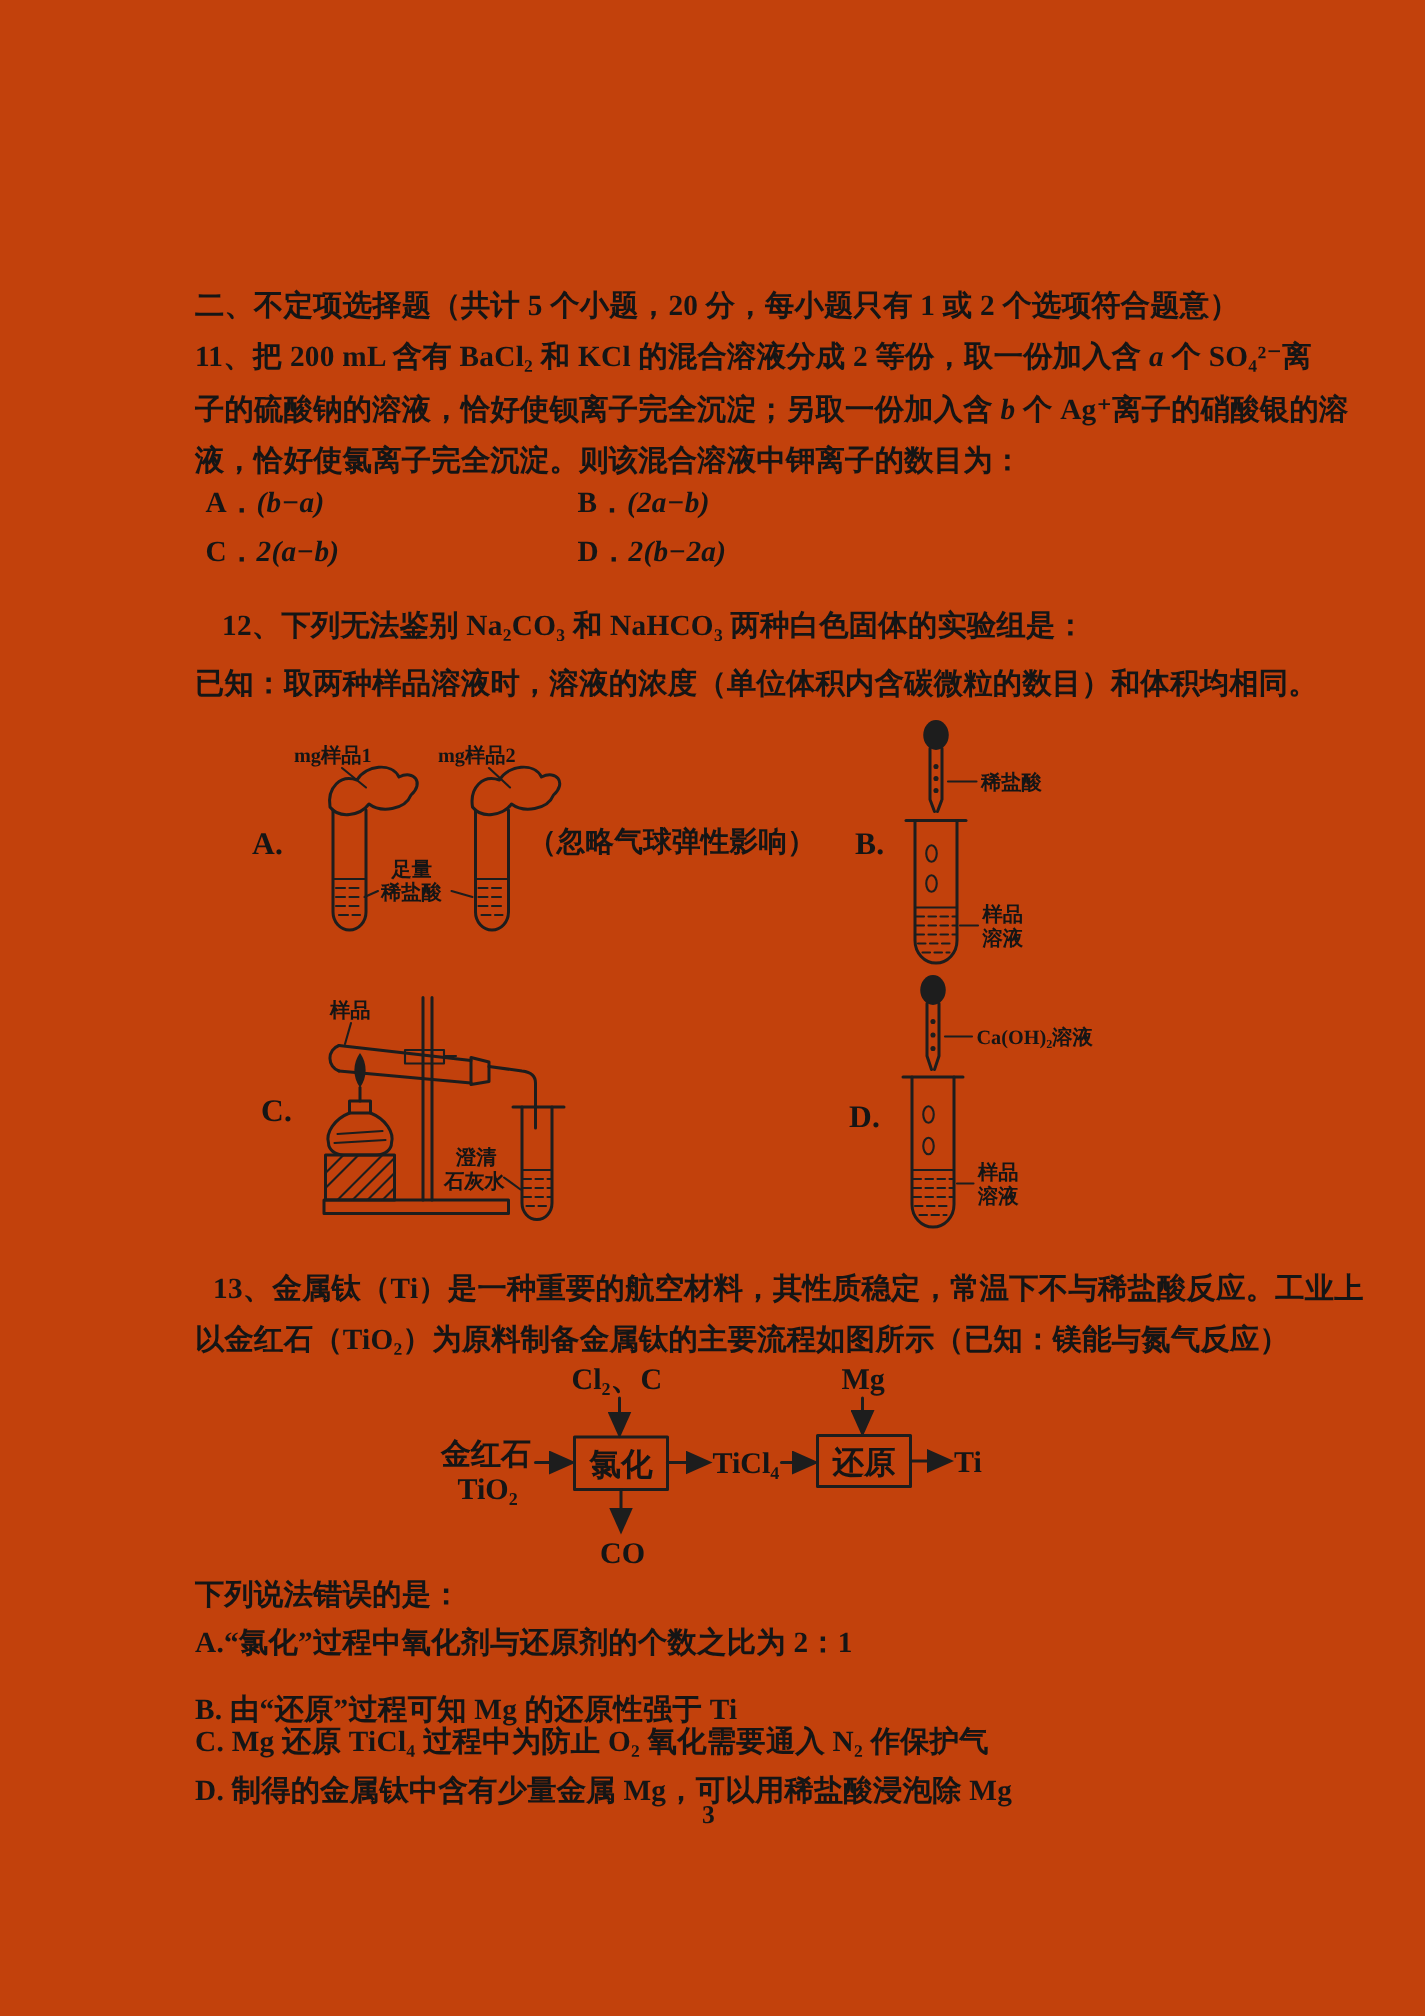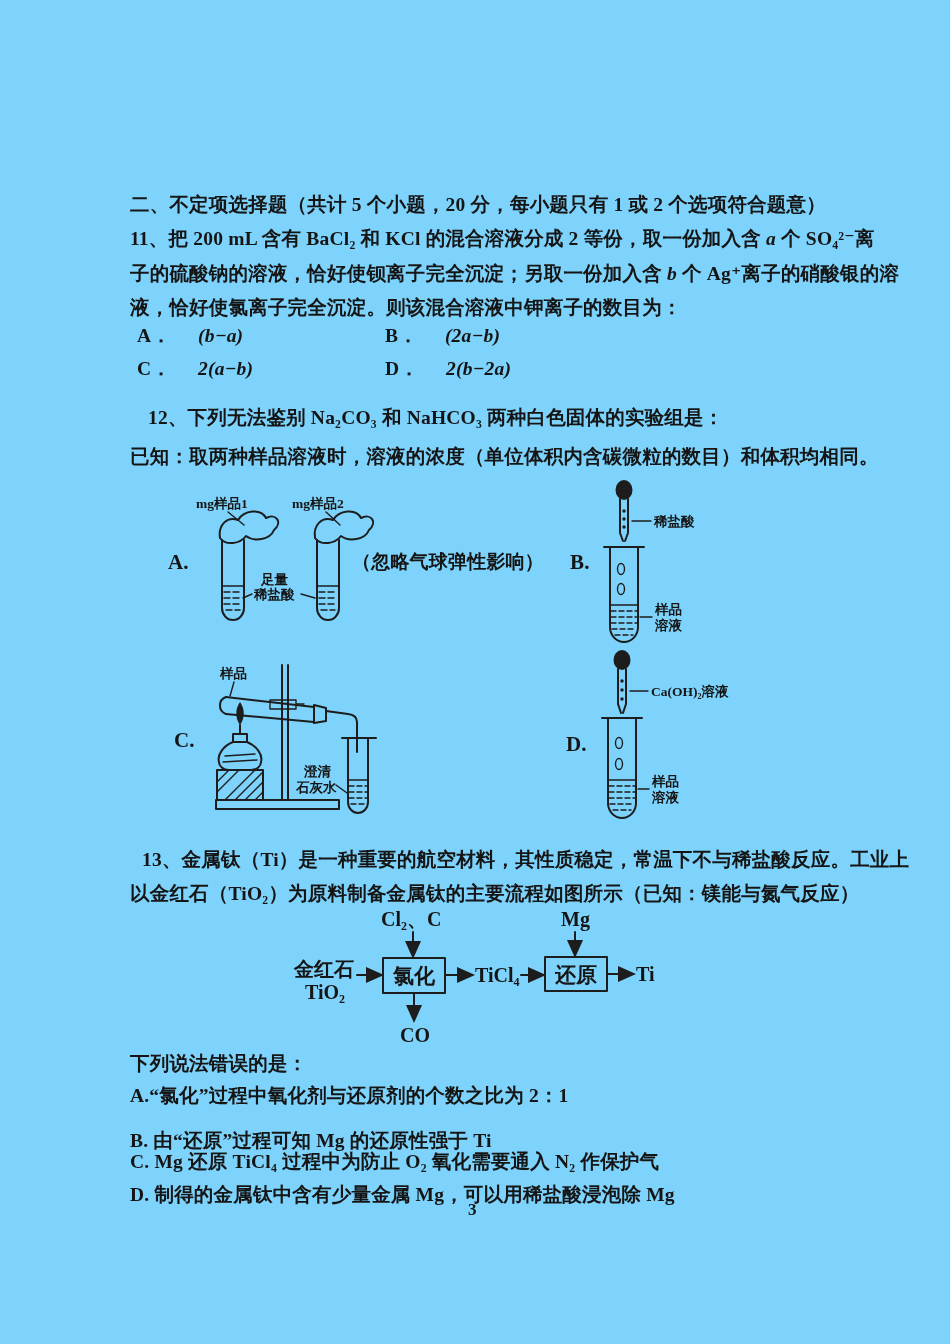--- a/index.html
+++ b/index.html
@@ -1,23 +1,23 @@
 <!DOCTYPE html>
 <html><head>
 <meta charset="utf-8">
 <style>
   html,body{margin:0;padding:0;}
   .page{
-    position:relative; width:950px; height:1344px; background:#7dd3fc;
+    position:relative; width:950px; height:1344px; background:#c2410c;
     font-family:"Liberation Serif","DejaVu Serif",serif;
     color:#151515; font-weight:700; overflow:hidden;
   }
   .line{position:absolute; font-size:19.5px; line-height:1.25; white-space:pre; letter-spacing:0.2px;}
   .line i{font-style:italic;}
-  .formula{font-style:italic;margin-left:27px;}
+  .formula{font-style:italic;}
   .opt-label{font-style:normal;}
   .small-note{font-size:19px;}
   .diagram-letter{font-size:21px;}
   .page-num{font-size:17px;}
   svg{position:absolute; overflow:visible;}
   svg text{font-family:"Liberation Serif","DejaVu Serif",serif; font-weight:700; fill:#151515;}
   svg .sk{stroke:#1d1d1d; fill:none; stroke-width:2; stroke-linecap:round; stroke-linejoin:round;}
   svg .sk-thin{stroke:#1d1d1d; fill:none; stroke-width:1.4; stroke-linecap:round;}
   svg .fillk{fill:#1d1d1d; stroke:none;}
 </style>

